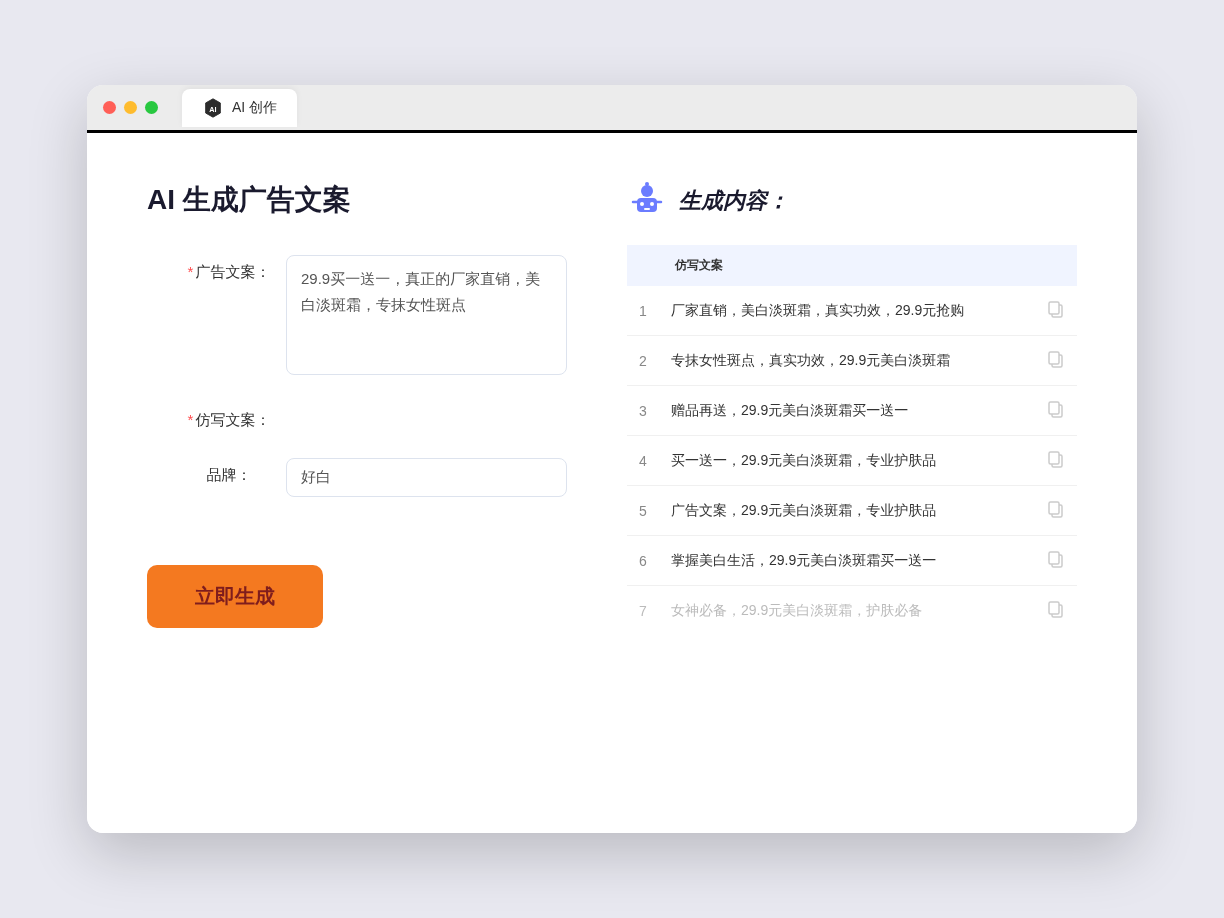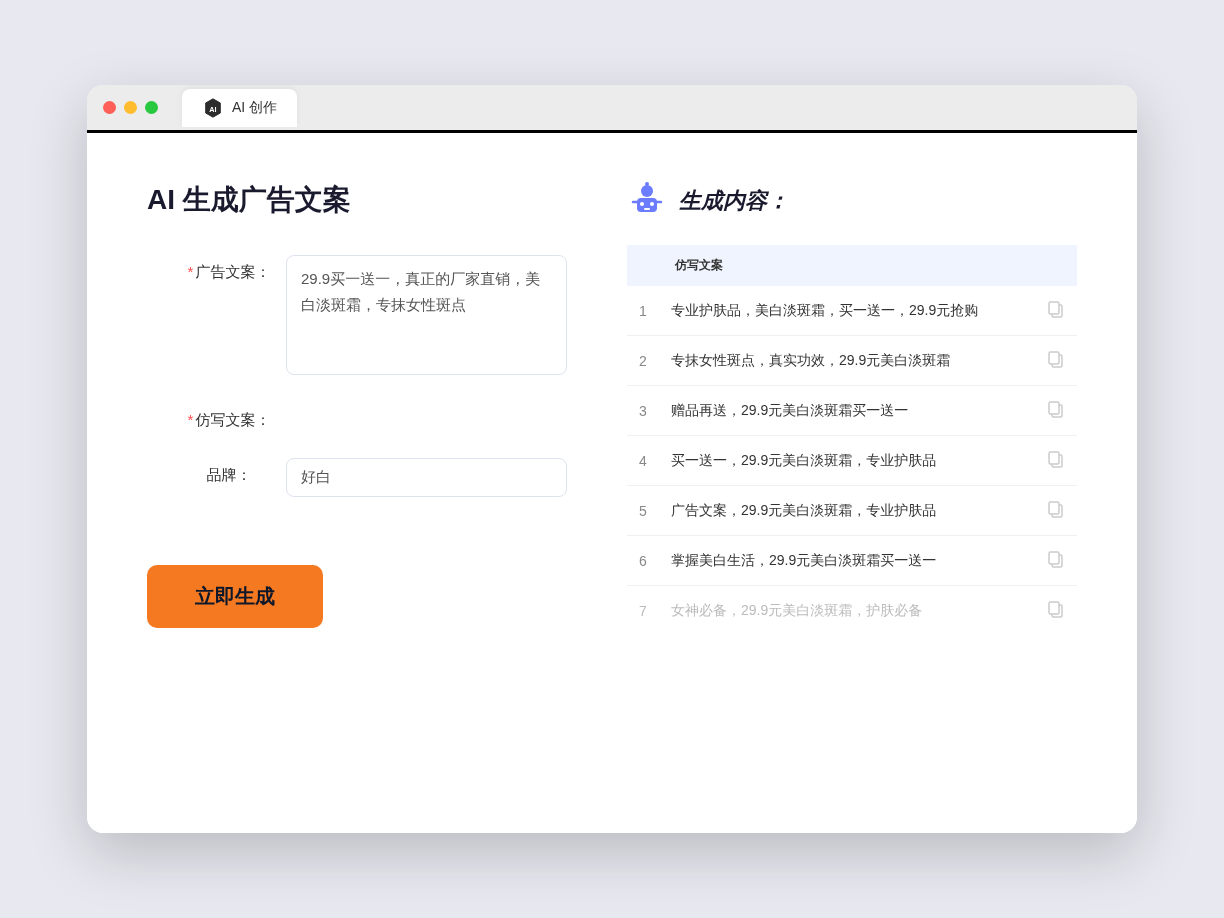--- a/index.html
+++ b/index.html
@@ -114,21 +114,21 @@
     }
 
     .form-textarea {
       min-height: 120px;
       line-height: 1.7;
     }
 
     .generate-btn {
       margin-top: 40px;
       background: #f47920;
-      color: #0f172a;
+      color: #7f1d1d;
       border: none;
       border-radius: 10px;
       padding: 18px 48px;
       font-size: 20px;
       font-weight: 600;
       cursor: pointer;
       font-family: Liberation Serif, serif;
     }
 
     
@@ -285,21 +285,21 @@
         <thead>
           <tr>
             <th></th>
             <th>仿写文案</th>
             <th></th>
           </tr>
         </thead>
         <tbody id="result-body">
         <tr>
               <td class="num-col">1</td>
-              <td class="text-col">专业护肤品，美白淡斑霜，买一送一，29.9元抢购</td>
+              <td class="text-col">厂家直销，美白淡斑霜，真实功效，29.9元抢购</td>
               <td class="copy-col"><svg class="copy-icon" viewBox="0 0 18 18" fill="none">
       <rect x="5" y="5" width="10" height="12" rx="1.5" stroke="#999" stroke-width="1.5" fill="none"></rect>
       <rect x="2" y="2" width="10" height="12" rx="1.5" stroke="#999" stroke-width="1.5" fill="white"></rect>
     </svg></td>
             </tr>
             <tr>
               <td class="num-col">2</td>
               <td class="text-col">专抹女性斑点，真实功效，29.9元美白淡斑霜</td>
               <td class="copy-col"><svg class="copy-icon" viewBox="0 0 18 18" fill="none">
       <rect x="5" y="5" width="10" height="12" rx="1.5" stroke="#999" stroke-width="1.5" fill="none"></rect>

